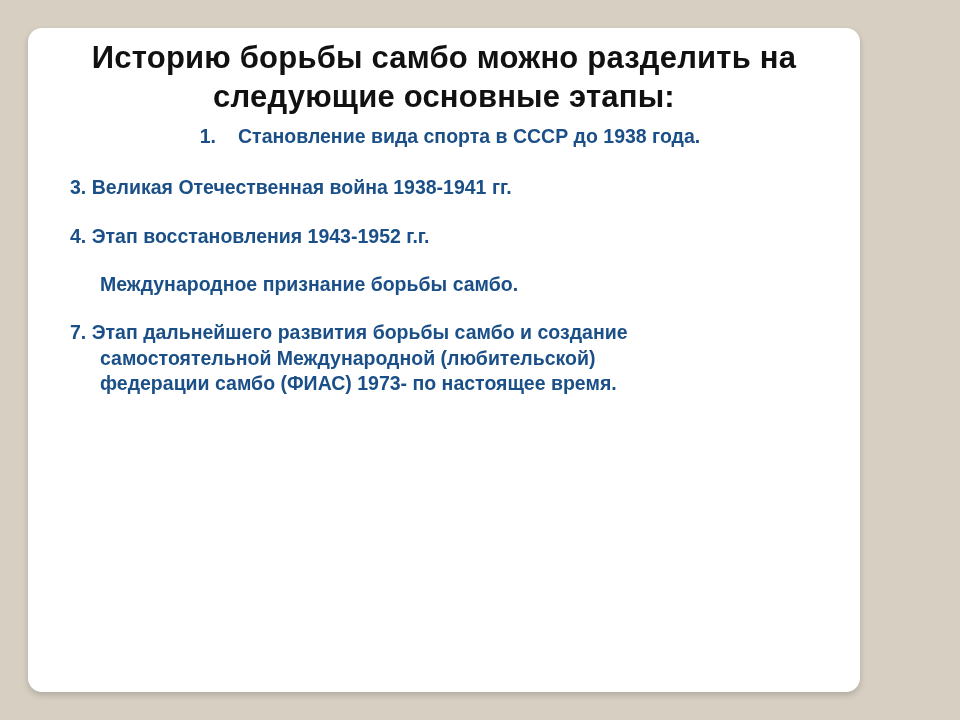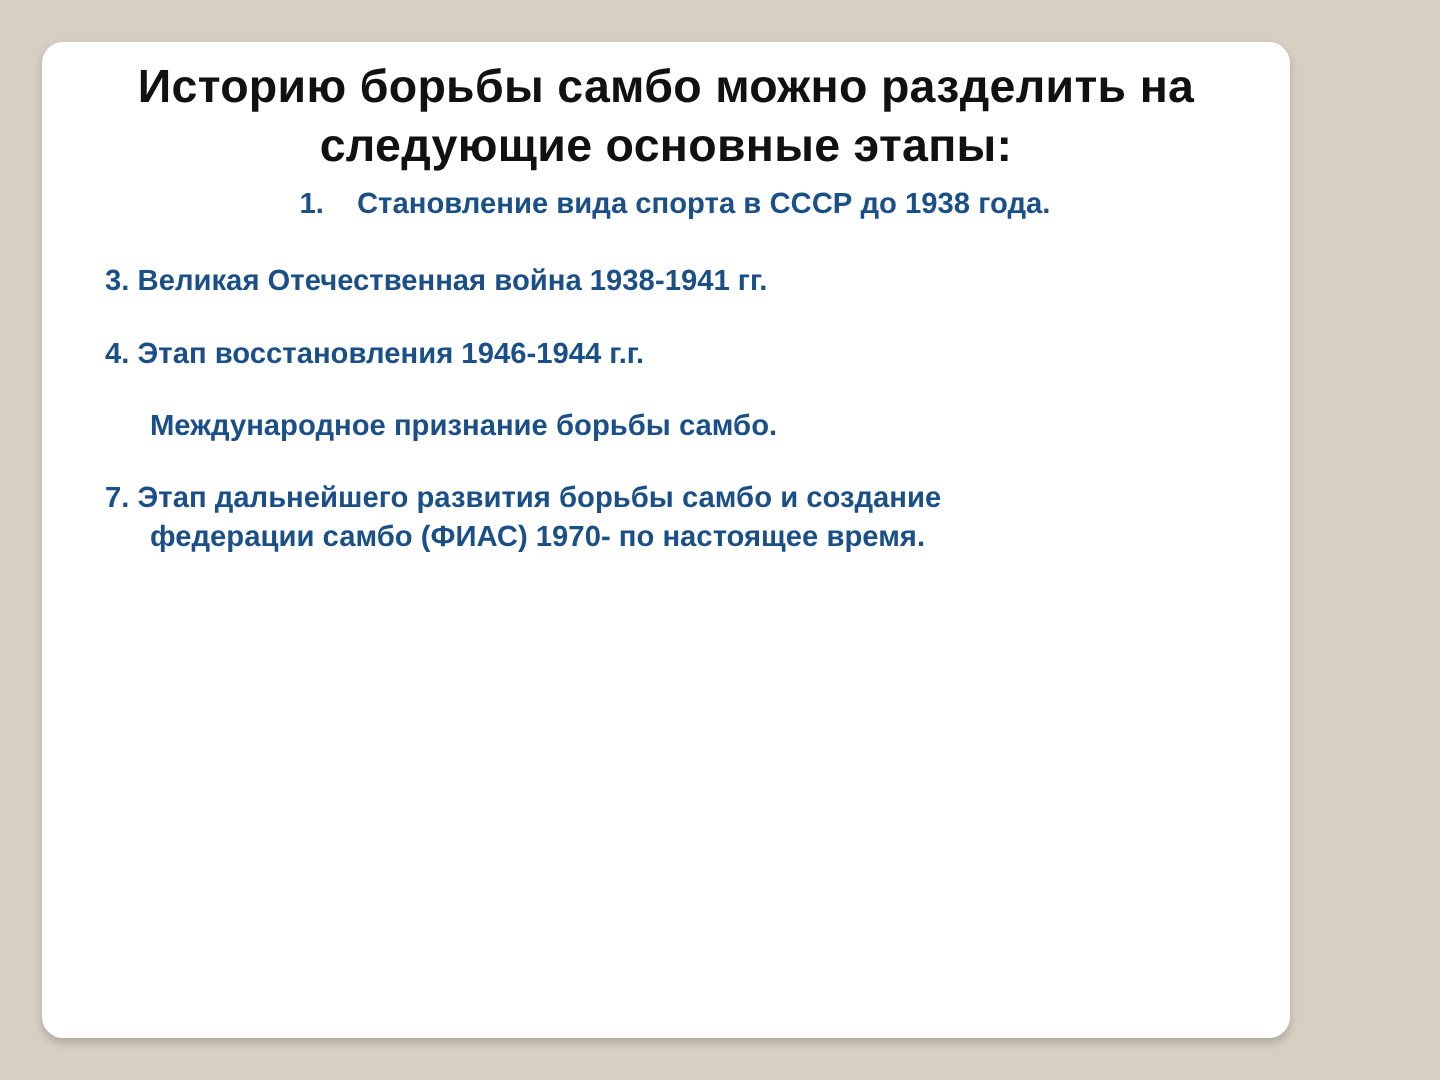--- a/index.html
+++ b/index.html
@@ -79,27 +79,28 @@
     <li class="item first">
       <span class="ln"><span>1.</span><span class="num-gap"></span><span>Становление вида спорта в СССР до 1938 года.</span></span>
     </li>
 
 
     <li class="item">
       <span class="ln"><span>3.</span>&nbsp;<span>Великая  Отечественная  война 1938-1941 гг.</span></span>
     </li>
 
     <li class="item">
-      <span class="ln"><span>4.</span>&nbsp;<span>Этап восстановления  1946-1944 г.г.</span></span>
+      <span class="ln"><span>4.</span>&nbsp;<span>Этап восстановления  1943-1952 г.г.</span></span>
     </li>
 
     <li class="item">
       <span class="ln indent">Международное признание борьбы самбо.</span>
     </li>
 
 
     <li class="item">
       <span class="ln"><span>7.</span>&nbsp;<span>Этап дальнейшего развития борьбы самбо и создание</span></span>
-      <span class="ln indent">федерации самбо (ФИАС) 1970- по настоящее время.</span>
+      <span class="ln indent">самостоятельной Международной (любительской)</span>
+      <span class="ln indent">федерации самбо (ФИАС) 1973- по настоящее время.</span>
     </li>
 
   </ul>
 </div>
 
 </body></html>

